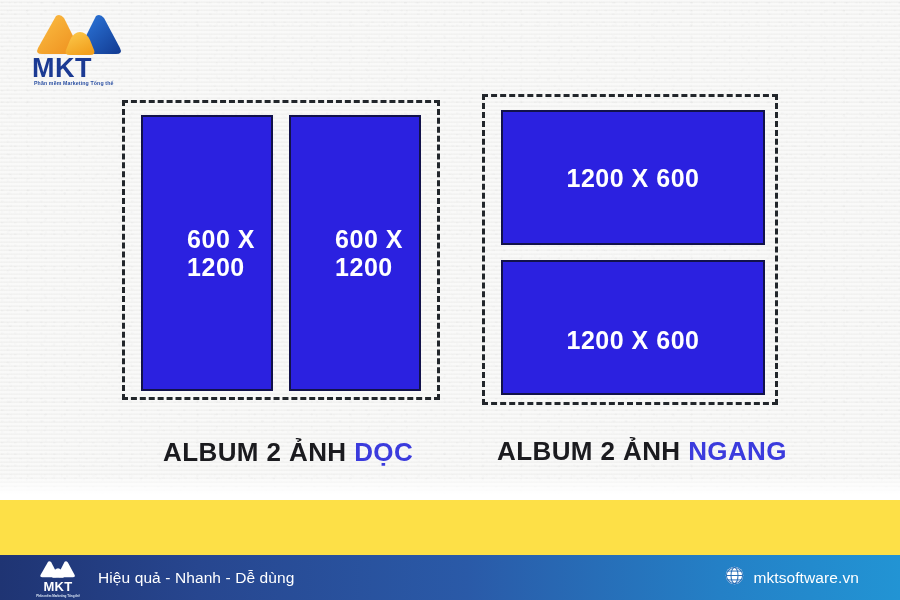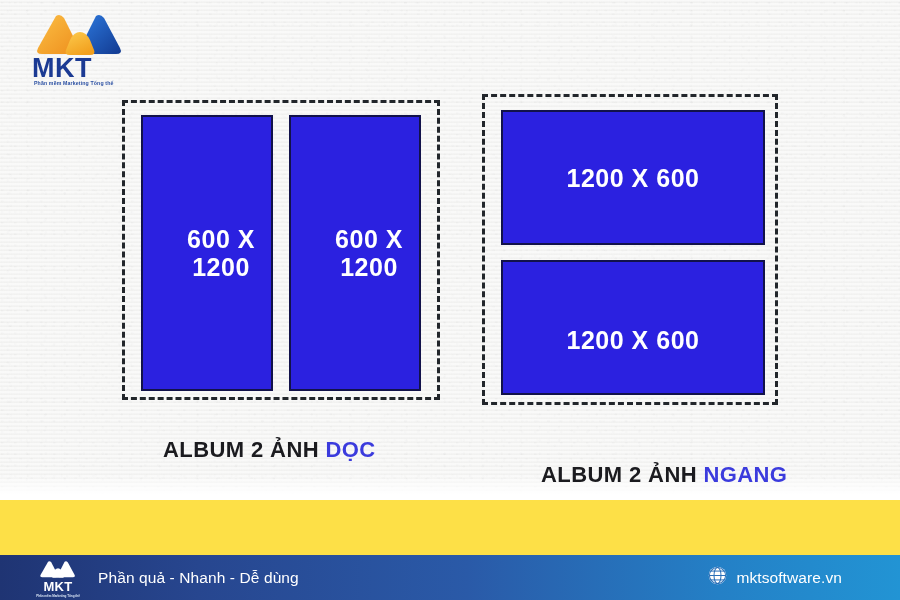--- a/index.html
+++ b/index.html
@@ -81,21 +81,21 @@
   #group-vertical   { left: 122px; top: 100px; width: 318px; height: 300px; }
   #group-horizontal { left: 482px; top: 94px;  width: 296px; height: 311px; }
 
   .tile {
     position: absolute;
     background: #2b21e0;
     border: 2px solid #12124a;
     color: #ffffff;
     display: flex;
     justify-content: center;
-    text-align: center;
+    text-align: left;
     font-weight: 800;
     line-height: 1.12;
     letter-spacing: .5px;
   }
 
   
   #tile-v-1, #tile-v-2 {
     top: 12px; width: 132px; height: 276px;
     align-items: center;
     font-size: 25px;
@@ -108,29 +108,29 @@
   #tile-h-1, #tile-h-2 {
     left: 16px; width: 264px; height: 135px;
     font-size: 25px;
   }
   #tile-h-1 { top: 13px;  align-items: center; }
   #tile-h-2 { top: 163px; align-items: flex-end; padding-bottom: 39px; }
 
   
   .caption {
     position: absolute;
-    font-size: 22px;
+    font-size: 26px;
     font-weight: 800;
     color: #1b1b1f;
     letter-spacing: .4px;
     white-space: nowrap;
   }
   .caption .accent { color: #3b3bdd; }
   #caption-vertical   { left: 163px; top: 437px; }
-  #caption-horizontal { left: 497px; top: 462px; margin-left: 44px; }
+  #caption-horizontal { left: 497px; top: 436px; }
 
   
   .footer {
     position: absolute;
     left: 0; bottom: 0;
     width: 900px; height: 45px;
     background: linear-gradient(to right, #1f3473 0%, #27468f 22%, #2a5aa8 52%, #2480c6 80%, #2294d4 100%);
     display: flex;
     align-items: center;
   }
@@ -156,21 +156,21 @@
   }
   .footer-slogan {
     margin-left: 16px;
     font-size: 15.5px;
     color: #ffffff;
     font-weight: 400;
     letter-spacing: .1px;
   }
   .footer-site {
     margin-left: auto;
-    margin-right: 58px;
+    margin-right: 41px;
     display: flex;
     align-items: center;
     gap: 9px;
   }
   .footer-site-text {
     font-size: 15.5px;
     color: #ffffff;
     font-weight: 400;
     letter-spacing: .1px;
   }
@@ -250,21 +250,21 @@
         <svg width="42" height="19" viewBox="0 0 96 46" xmlns="http://www.w3.org/2000/svg" aria-hidden="true">
           <path d="M24 4 Q28 1 32 6 L47 36 Q49 42 42 42 L10 42 Q3 42 6 36 Z" fill="#ffffff"></path>
           <path d="M64 4 Q68 1 72 6 L88 36 Q91 42 84 42 L52 42 Q45 42 48 36 Z" fill="#ffffff"></path>
           <path d="M48 20 Q54 20 58 28 L62 38 Q64 43 58 43 L38 43 Q32 43 34 38 L38 28 Q42 20 48 20 Z" fill="#ffffff"></path>
         </svg>
       </div>
       <div class="footer-word">MKT</div>
       <div class="footer-tag">Phần mềm Marketing Tổng thể</div>
     </div>
 
-    <div class="footer-slogan">Phần quả - Nhanh - Dễ dùng</div>
+    <div class="footer-slogan">Hiệu quả - Nhanh - Dễ dùng</div>
 
     <div class="footer-site">
       <span>
         <svg width="19" height="19" viewBox="0 0 24 24" xmlns="http://www.w3.org/2000/svg" aria-hidden="true">
           <circle cx="12" cy="12" r="11" fill="#ffffff"></circle>
           <g stroke="#2a6fb8" stroke-width="1.3" fill="none">
             <circle cx="12" cy="12" r="10.2"></circle>
             <ellipse cx="12" cy="12" rx="4.4" ry="10.2"></ellipse>
             <line x1="1.8" y1="12" x2="22.2" y2="12"></line>
             <line x1="3.3" y1="6.4" x2="20.7" y2="6.4"></line>

